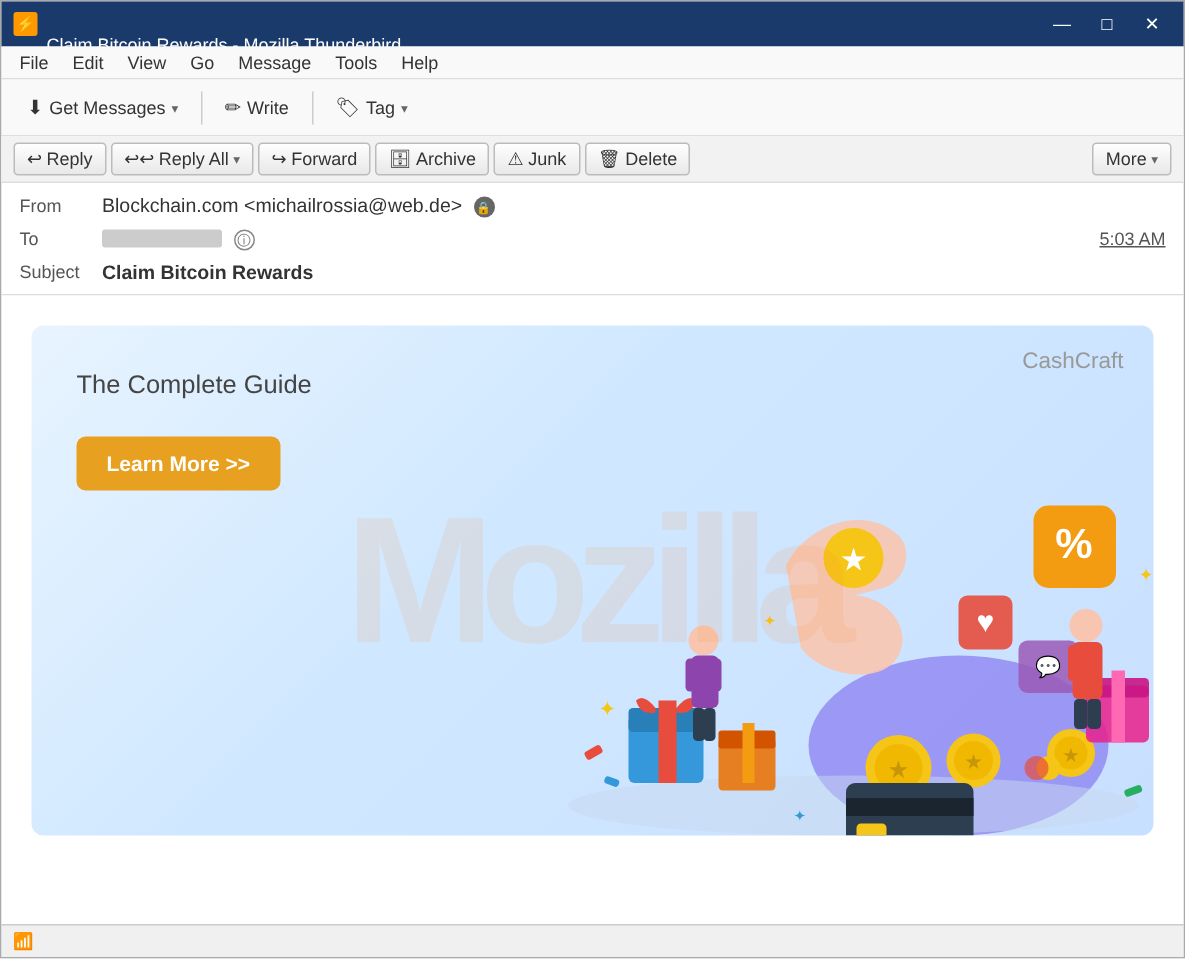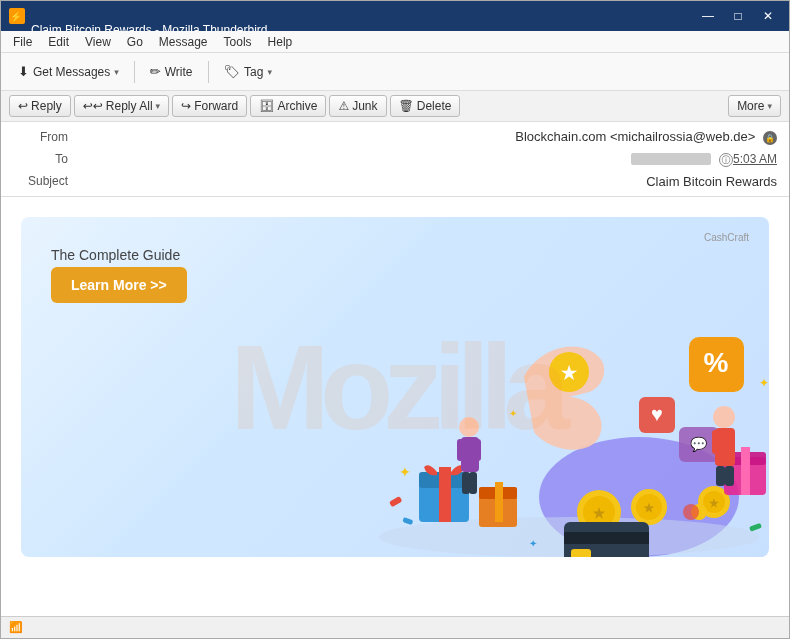--- a/index.html
+++ b/index.html
@@ -146,21 +146,20 @@
       border-radius: 3px;
       font-size: 12px;
       color: #333;
     }
     .action-btn-icon { font-size: 12px; }
     .action-spacer { flex: 1; }
 
     
     .email-meta {
       padding: 4px 12px;
-      text-align: right;
     }
     .meta-row {
       display: flex;
       align-items: center;
       min-height: 22px;
       font-size: 13px;
     }
     .meta-label {
       color: #555;
       width: 55px;
@@ -169,21 +168,21 @@
     }
     .meta-value {
       color: #333;
       flex: 1;
     }
     .meta-time {
       color: #555;
       font-size: 12px;
       text-decoration: underline;
     }
-    .meta-subject { font-weight: normal; }
+    .meta-subject { font-weight: bold; }
     .sender-icon {
       display: inline-flex;
       align-items: center;
       justify-content: center;
       width: 14px;
       height: 14px;
       background: #666;
       border-radius: 50%;
       color: white;
       font-size: 8px;
@@ -232,34 +231,34 @@
       overflow: hidden;
       min-height: 340px;
       display: flex;
       flex-direction: column;
     }
 
     .cashcraft-logo {
       position: absolute;
       top: 15px;
       right: 20px;
-      font-size: 10px;
+      font-size: 15px;
       color: #999;
     }
 
     .promo-text-area {
       flex: 1;
       z-index: 2;
       position: relative;
     }
 
     .promo-subtitle {
-      font-size: 14px;
+      font-size: 17px;
       color: #444;
-      margin-bottom: 4px;
+      margin-bottom: 24px;
     }
 
     .promo-title {
       font-size: 28px;
       font-weight: 900;
       color: #111;
       line-height: 1.2;
       margin-bottom: 20px;
     }
 

